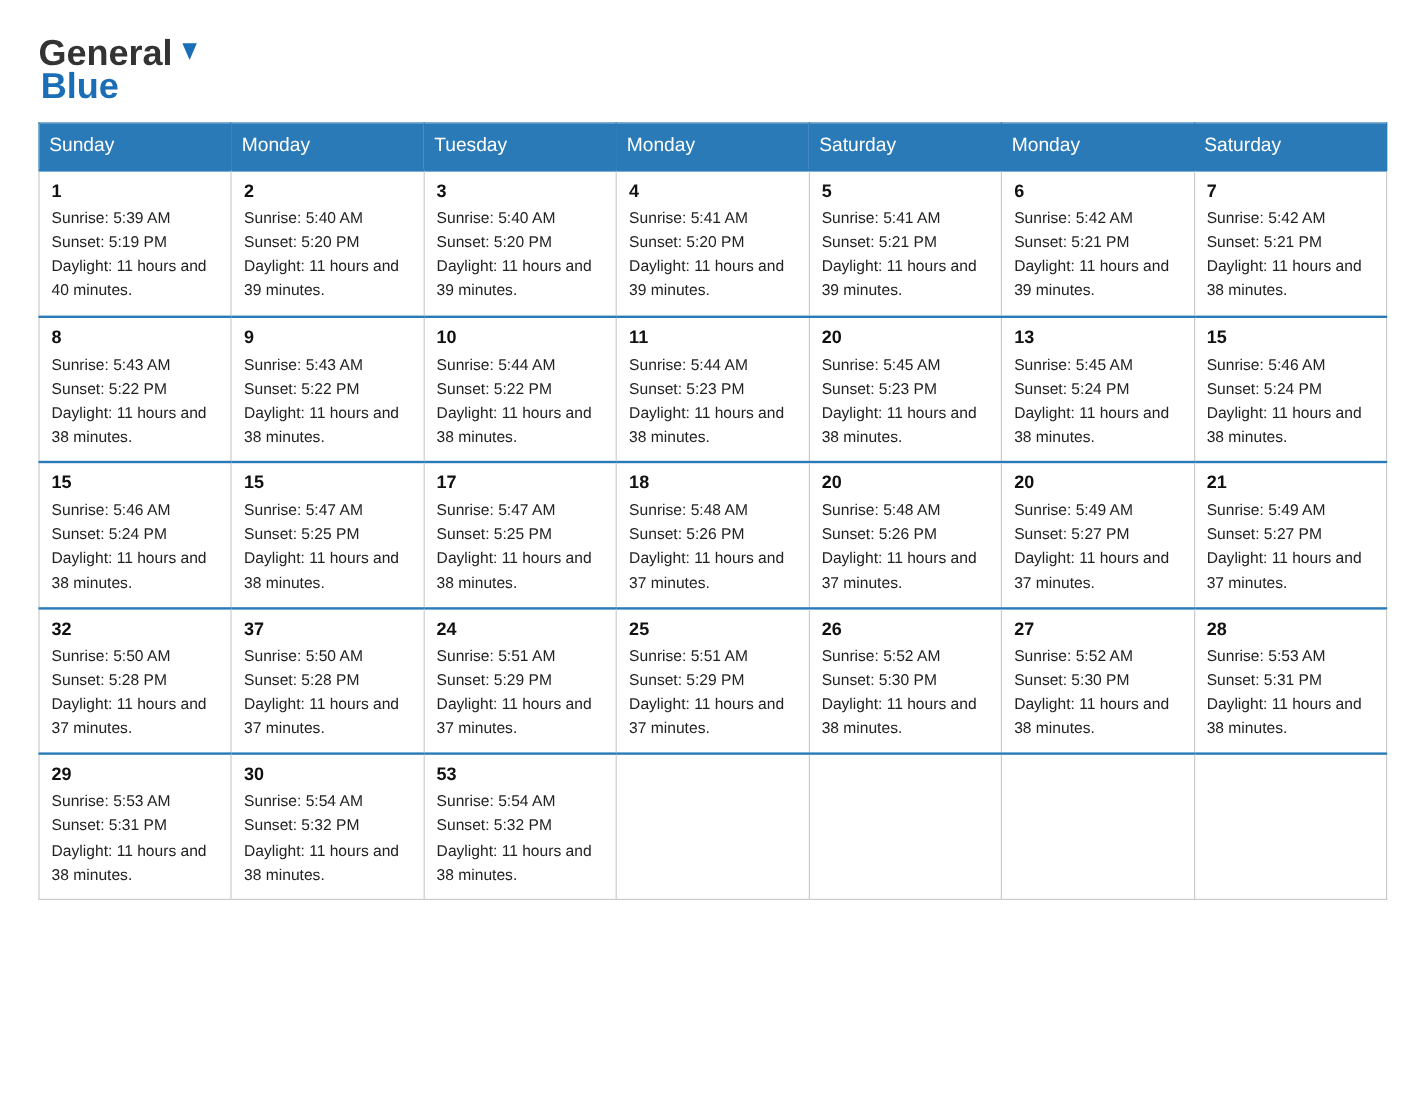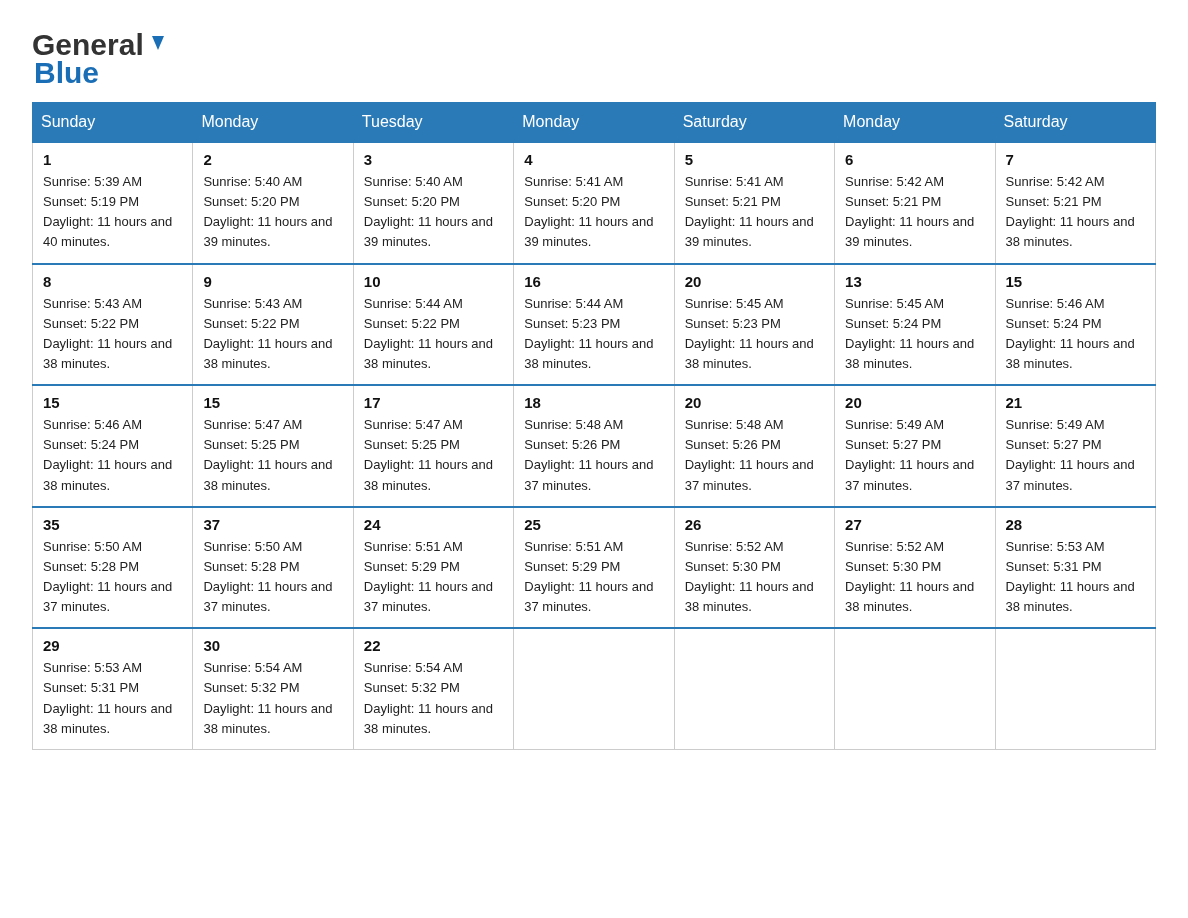--- a/index.html
+++ b/index.html
@@ -191,21 +191,21 @@
       </td>
         <td>
         <div class="day-number">10</div>
         <div class="day-info">
           Sunrise: 5:44 AM<br>
           Sunset: 5:22 PM<br>
           Daylight: 11 hours and 38 minutes.
         </div>
       </td>
         <td>
-        <div class="day-number">16</div>
+        <div class="day-number">11</div>
         <div class="day-info">
           Sunrise: 5:44 AM<br>
           Sunset: 5:23 PM<br>
           Daylight: 11 hours and 38 minutes.
         </div>
       </td>
         <td>
         <div class="day-number">20</div>
         <div class="day-info">
           Sunrise: 5:45 AM<br>
@@ -283,21 +283,21 @@
         <div class="day-number">21</div>
         <div class="day-info">
           Sunrise: 5:49 AM<br>
           Sunset: 5:27 PM<br>
           Daylight: 11 hours and 37 minutes.
         </div>
       </td>
       </tr>
       <tr>
         <td>
-        <div class="day-number">35</div>
+        <div class="day-number">32</div>
         <div class="day-info">
           Sunrise: 5:50 AM<br>
           Sunset: 5:28 PM<br>
           Daylight: 11 hours and 37 minutes.
         </div>
       </td>
         <td>
         <div class="day-number">37</div>
         <div class="day-info">
           Sunrise: 5:50 AM<br>
@@ -357,21 +357,21 @@
       </td>
         <td>
         <div class="day-number">30</div>
         <div class="day-info">
           Sunrise: 5:54 AM<br>
           Sunset: 5:32 PM<br>
           Daylight: 11 hours and 38 minutes.
         </div>
       </td>
         <td>
-        <div class="day-number">22</div>
+        <div class="day-number">53</div>
         <div class="day-info">
           Sunrise: 5:54 AM<br>
           Sunset: 5:32 PM<br>
           Daylight: 11 hours and 38 minutes.
         </div>
       </td>
         <td class="empty-cell"></td>
         <td class="empty-cell"></td>
         <td class="empty-cell"></td>
         <td class="empty-cell"></td>

